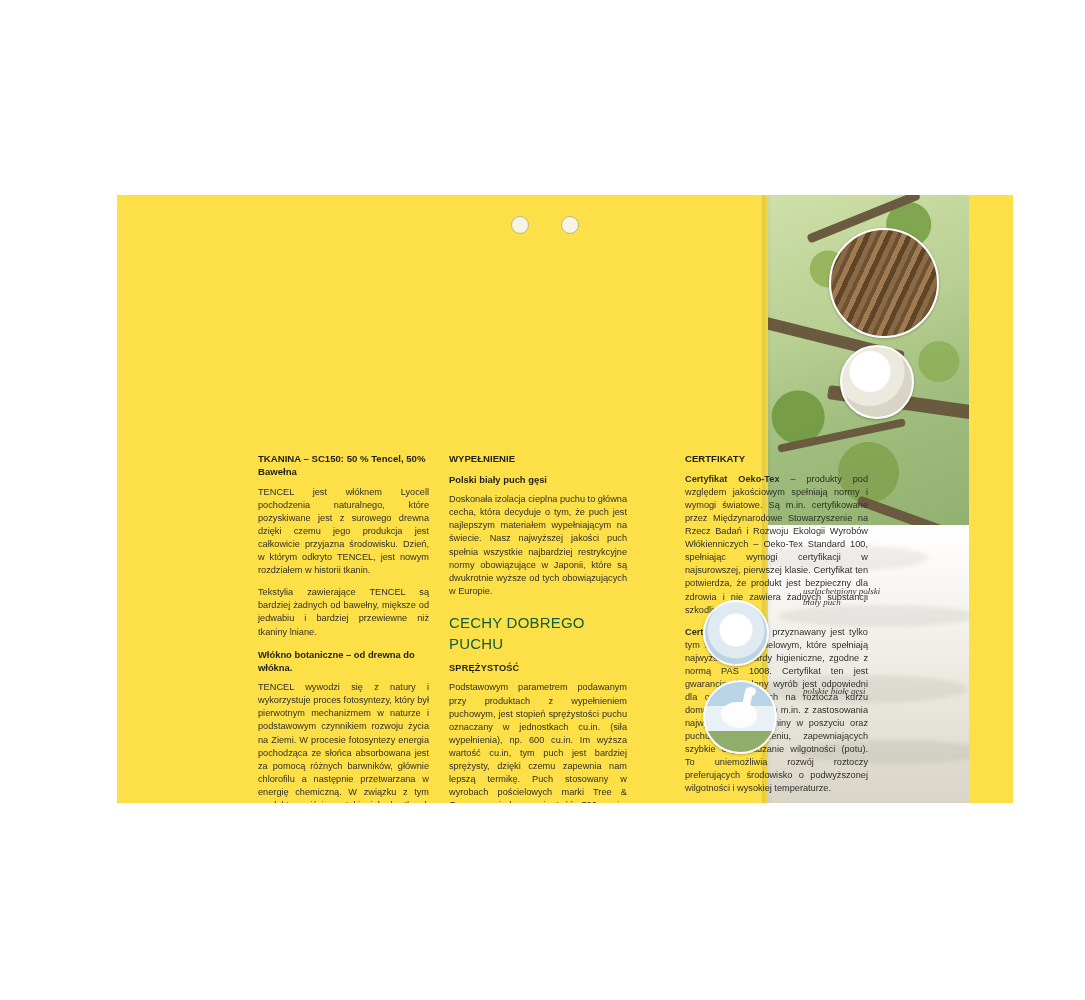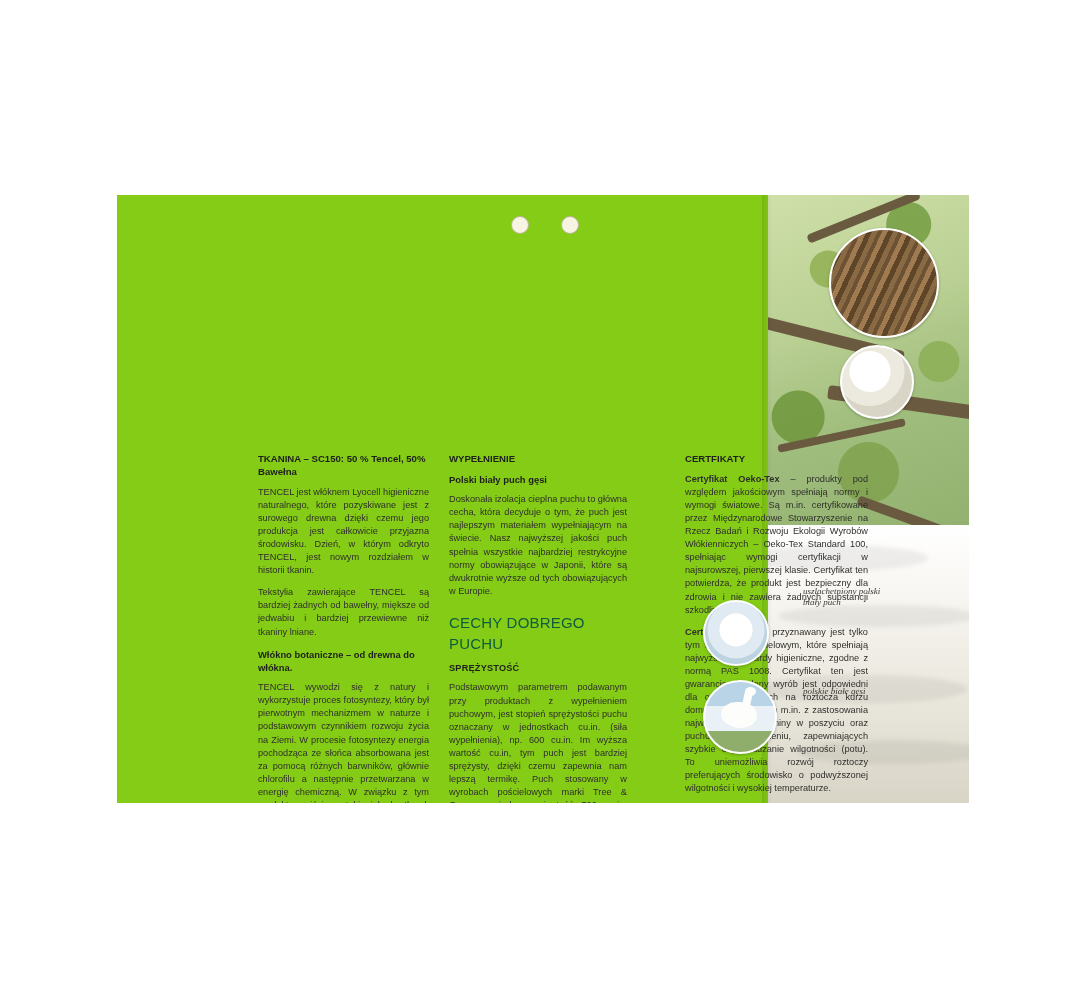--- a/index.html
+++ b/index.html
@@ -1,21 +1,21 @@
 <!DOCTYPE html>
 <html><head>
 <meta charset="utf-8">
 <style>
   html,body{margin:0;padding:0;background:#ffffff;}
   body{width:1085px;height:1000px;font-family:"Liberation Sans",sans-serif;}
   .page{position:relative;width:1085px;height:1000px;background:#ffffff;overflow:hidden;}
 
   
-  .spread{position:absolute;left:117px;top:195px;width:852px;height:608px;background:#84cc16;overflow:hidden;
-          box-shadow:0 0 0 0 rgba(0,0,0,0);}
+  .spread{position:absolute;left:117px;top:195px;width:852px;height:608px;background:#fde047;overflow:hidden;
+          box-shadow:0 0 0 0 rgba(0,0,0,0);padding-left:44px;}
 
   
   .hole{position:absolute;width:16px;height:16px;border:1px solid #b9b49a;border-radius:50%;background:#f7f4e2;}
   .hole.h1{left:511px;top:216px;}
   .hole.h2{left:561px;top:216px;}
 
   
   .photo-panel{position:absolute;left:651px;top:0;width:201px;height:608px;overflow:hidden;}
   .tree-bg{position:absolute;left:0;top:0;width:201px;height:370px;
     background:
@@ -84,21 +84,21 @@
         <div class="fold" style="left:-20px;top:20px;width:180px;height:26px;"></div>
         <div class="fold" style="left:10px;top:80px;width:200px;height:22px;"></div>
         <div class="fold" style="left:-10px;top:150px;width:210px;height:28px;"></div>
         <div class="fold" style="left:30px;top:215px;width:190px;height:24px;"></div>
       </div>
     </div>
     <div class="edge-shadow"></div>
 
     <div class="col col1">
       <div class="h-main">TKANINA – SC150: 50 % Tencel, 50% Bawełna</div>
-      <p>TENCEL jest włóknem Lyocell higieniczne naturalnego, które pozyskiwane jest z surowego drewna dzięki czemu jego produkcja jest całkowicie przyjazna środowisku. Dzień, w którym odkryto TENCEL, jest nowym rozdziałem w historii tkanin.</p>
+      <p>TENCEL jest włóknem Lyocell pochodzenia naturalnego, które pozyskiwane jest z surowego drewna dzięki czemu jego produkcja jest całkowicie przyjazna środowisku. Dzień, w którym odkryto TENCEL, jest nowym rozdziałem w historii tkanin.</p>
       <p>Tekstylia zawierające TENCEL są bardziej żadnych od bawełny, miększe od jedwabiu i bardziej przewiewne niż tkaniny lniane.</p>
       <div class="h-sub">Włókno botaniczne – od drewna do włókna.</div>
       <p>TENCEL wywodzi się z natury i wykorzystuje proces fotosyntezy, który był pierwotnym mechanizmem w naturze i podstawowym czynnikiem rozwoju życia na Ziemi. W procesie fotosyntezy energia pochodząca ze słońca absorbowana jest za pomocą różnych barwników, głównie chlorofilu a następnie przetwarzana w energię chemiczną. W związku z tym produkty wejściowe takie jak dwutlenek węgla i woda, przekształcane są w cukier i tlen. Im więcej włókien TENCEL w materiale, tym więcej tlenu.</p>
     </div>
 
     <div class="col col2">
       <div class="h-main">WYPEŁNIENIE</div>
       <div class="h-sub">Polski biały puch gęsi</div>
       <p>Doskonała izolacja cieplna puchu to główna cecha, która decyduje o tym, że puch jest najlepszym materiałem wypełniającym na świecie. Nasz najwyższej jakości puch spełnia wszystkie najbardziej restrykcyjne normy obowiązujące w Japonii, które są dwukrotnie wyższe od tych obowiązujących w Europie.</p>
       <div class="h-green">CECHY DOBREGO PUCHU</div>

